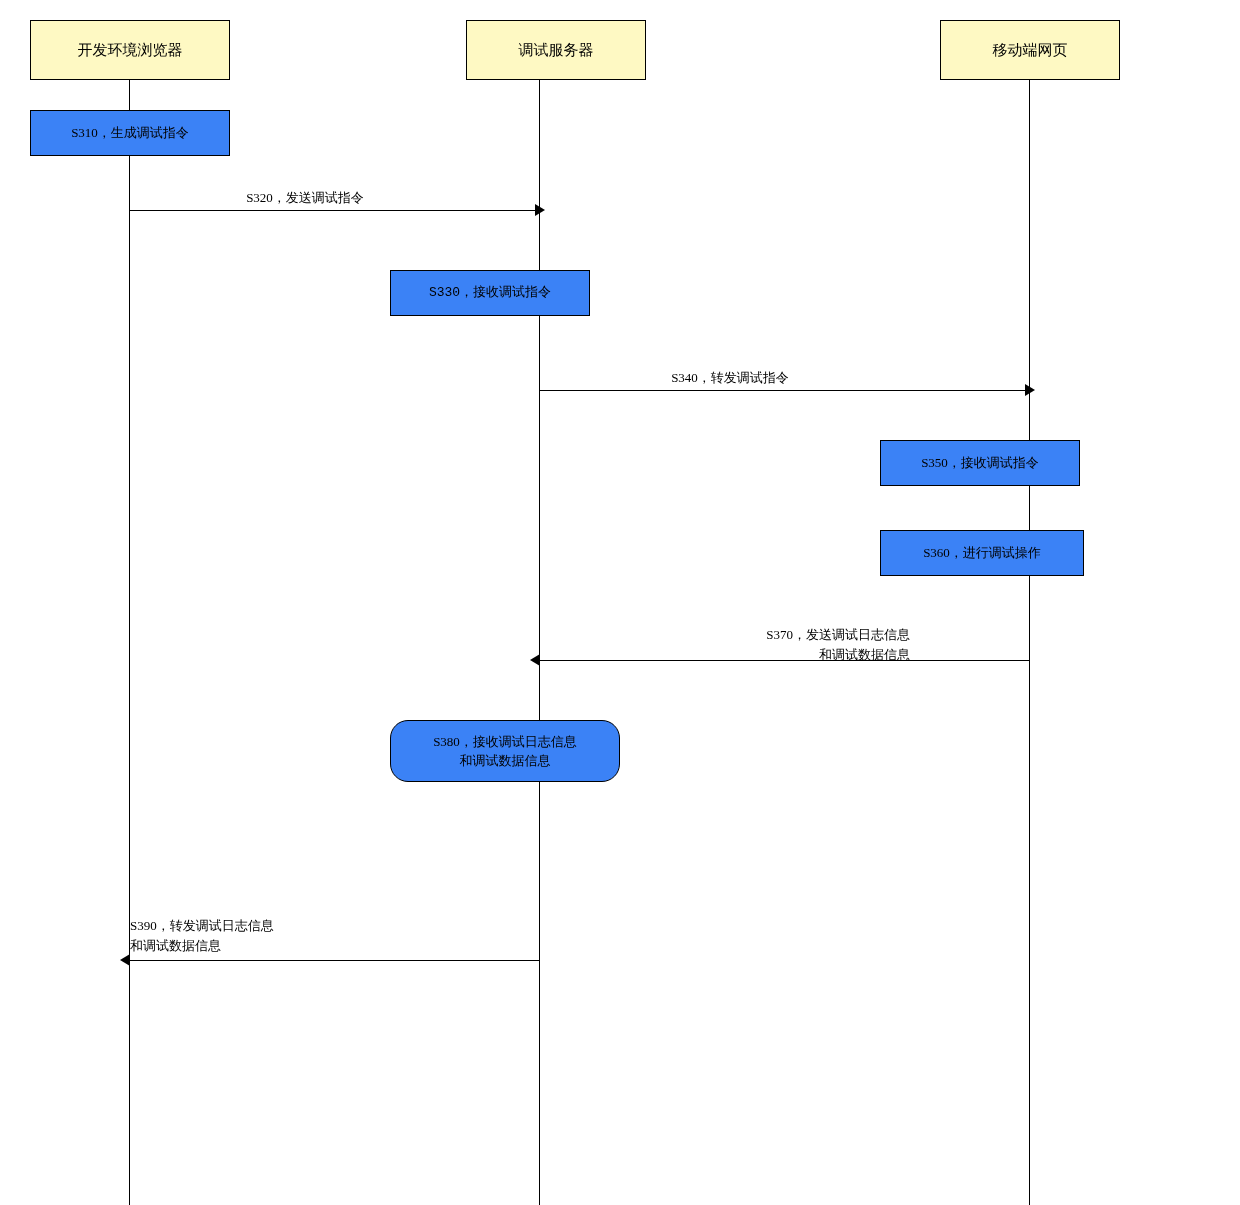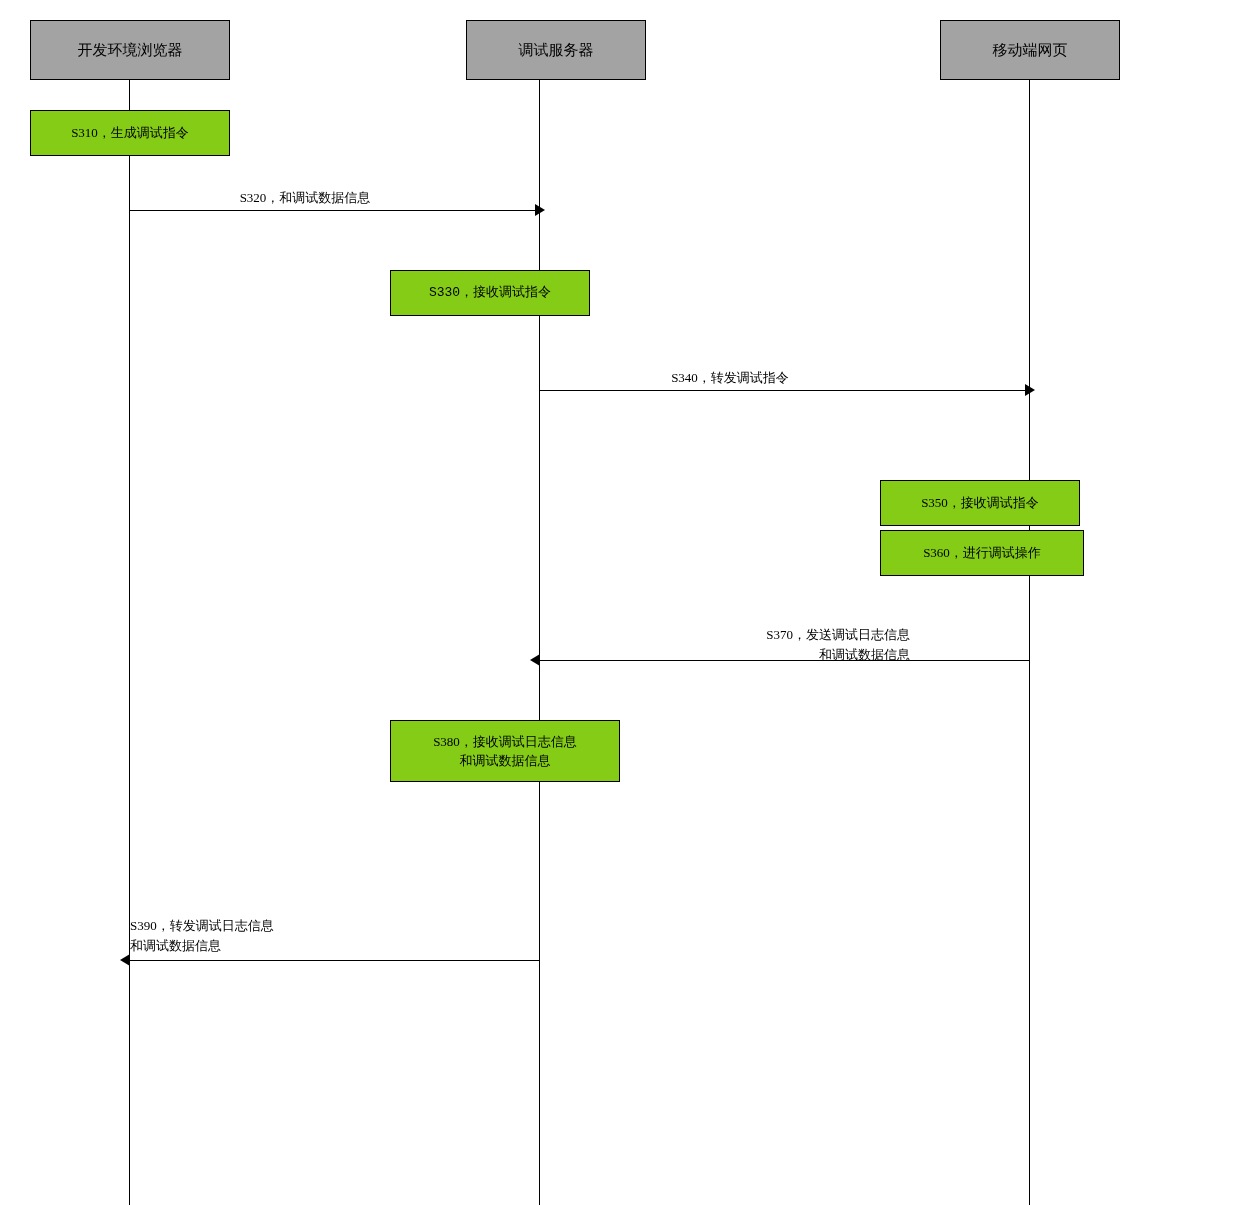--- a/index.html
+++ b/index.html
@@ -16,40 +16,40 @@
     .diagram-container {
       position: relative;
       width: 1240px;
       height: 1205px;
       background: #fff;
     }
     
     .actor-box {
       position: absolute;
       border: 1.5px solid #000;
-      background: #a3a3a3;
+      background: #fef9c3;
       text-align: center;
       display: flex;
       align-items: center;
       justify-content: center;
       font-size: 15px;
       line-height: 1.4;
     }
     
     .lifeline {
       position: absolute;
       border-left: 1.5px solid #000;
       top: 0;
       bottom: 0;
     }
     
     .step-box {
       position: absolute;
       border: 1.5px solid #000;
-      background: #84cc16;
+      background: #3b82f6;
       text-align: center;
       display: flex;
       align-items: center;
       justify-content: center;
       font-size: 13px;
       line-height: 1.5;
       padding: 4px 24px;
     }
     
     .arrow-line {
@@ -100,43 +100,43 @@
   <div class="actor-box" style="left:940px; top:20px; width:180px; height:60px;">
     <span>移动端网页</span>
   </div>
 
   <div class="step-box" style="left:30px; top:110px; width:200px; height:46px;">
     <span>S310，生成调试指令</span>
   </div>
 
   <div class="arrow-line" style="left:130px; top:210px; width:410px;"></div>
   <div class="arrowhead-right" style="left:535px; top:204px;"></div>
-  <div class="arrow-label" style="left:175px; top:188px; width:260px;">S320，和调试数据信息</div>
+  <div class="arrow-label" style="left:175px; top:188px; width:260px;">S320，发送调试指令</div>
 
   <div class="step-box" style="left:390px; top:270px; width:200px; height:46px;font-family:Liberation Mono, monospace;">
     <span>S330，接收调试指令</span>
   </div>
 
   <div class="arrow-line" style="left:540px; top:390px; width:490px;"></div>
   <div class="arrowhead-right" style="left:1025px; top:384px;"></div>
   <div class="arrow-label" style="left:600px; top:368px; width:260px;">S340，转发调试指令</div>
 
-  <div class="step-box" style="left:880px; top:440px; width:200px; height:46px;margin-top:40px;">
+  <div class="step-box" style="left:880px; top:440px; width:200px; height:46px;">
     <span>S350，接收调试指令</span>
   </div>
 
   <div class="step-box" style="left:880px; top:530px; width:204px; height:46px;">
     <span>S360，进行调试操作</span>
   </div>
 
   <div class="arrow-line" style="left:540px; top:660px; width:490px;"></div>
   <div class="arrowhead-left" style="left:530px; top:654px;"></div>
   <div class="arrow-label" style="left:610px; top:625px; width:300px; text-align:right;">S370，发送调试日志信息<br>和调试数据信息</div>
 
-  <div class="step-box" style="left:390px; top:720px; width:230px; height:62px; line-height:1.5;">
+  <div class="step-box" style="left:390px; top:720px; width:230px; height:62px; line-height:1.5;border-radius:18px;">
     <span>S380，接收调试日志信息<br>和调试数据信息</span>
   </div>
 
   <div class="arrow-line" style="left:130px; top:960px; width:410px;"></div>
   <div class="arrowhead-left" style="left:120px; top:954px;"></div>
   <div class="arrow-label" style="left:130px; top:916px; width:280px; text-align:left;">S390，转发调试日志信息<br>和调试数据信息</div>
 
 </div>
 
 </body></html>

